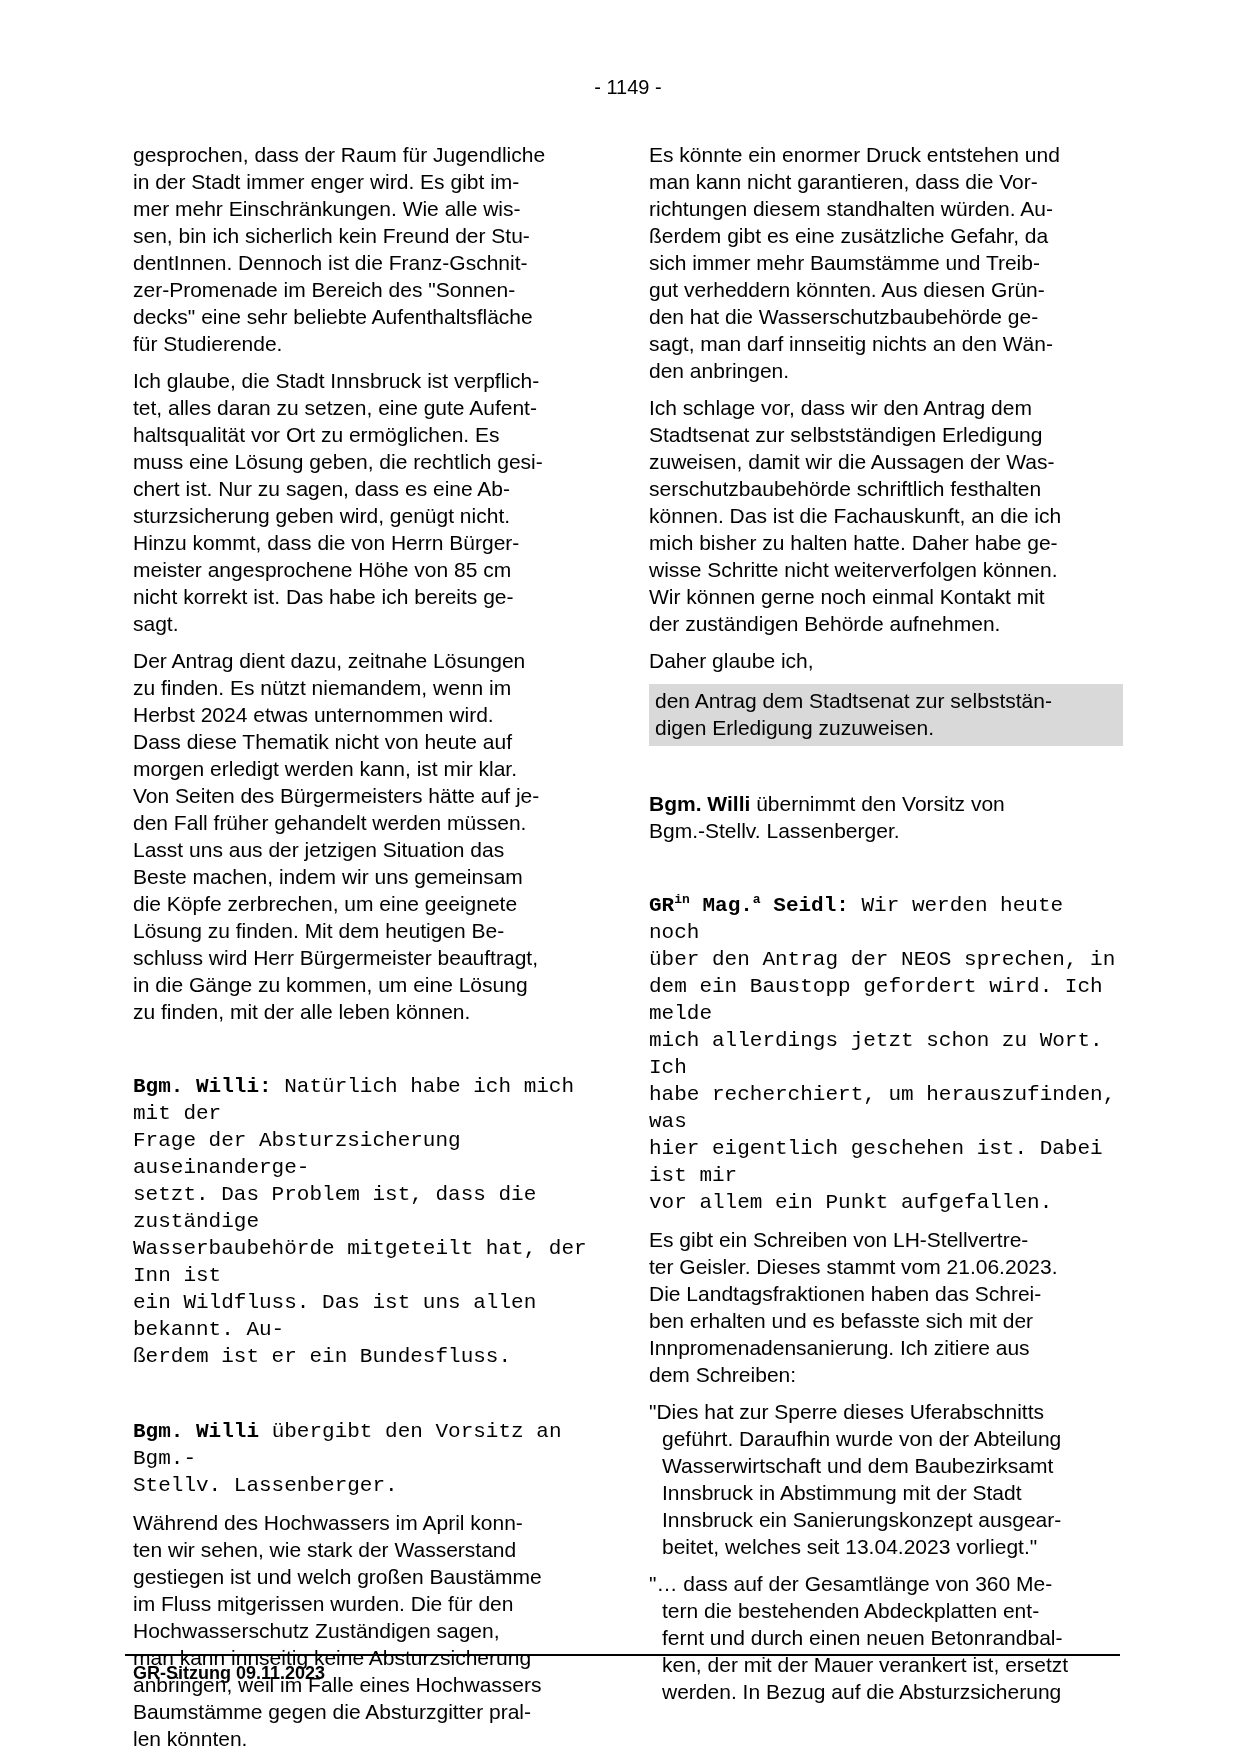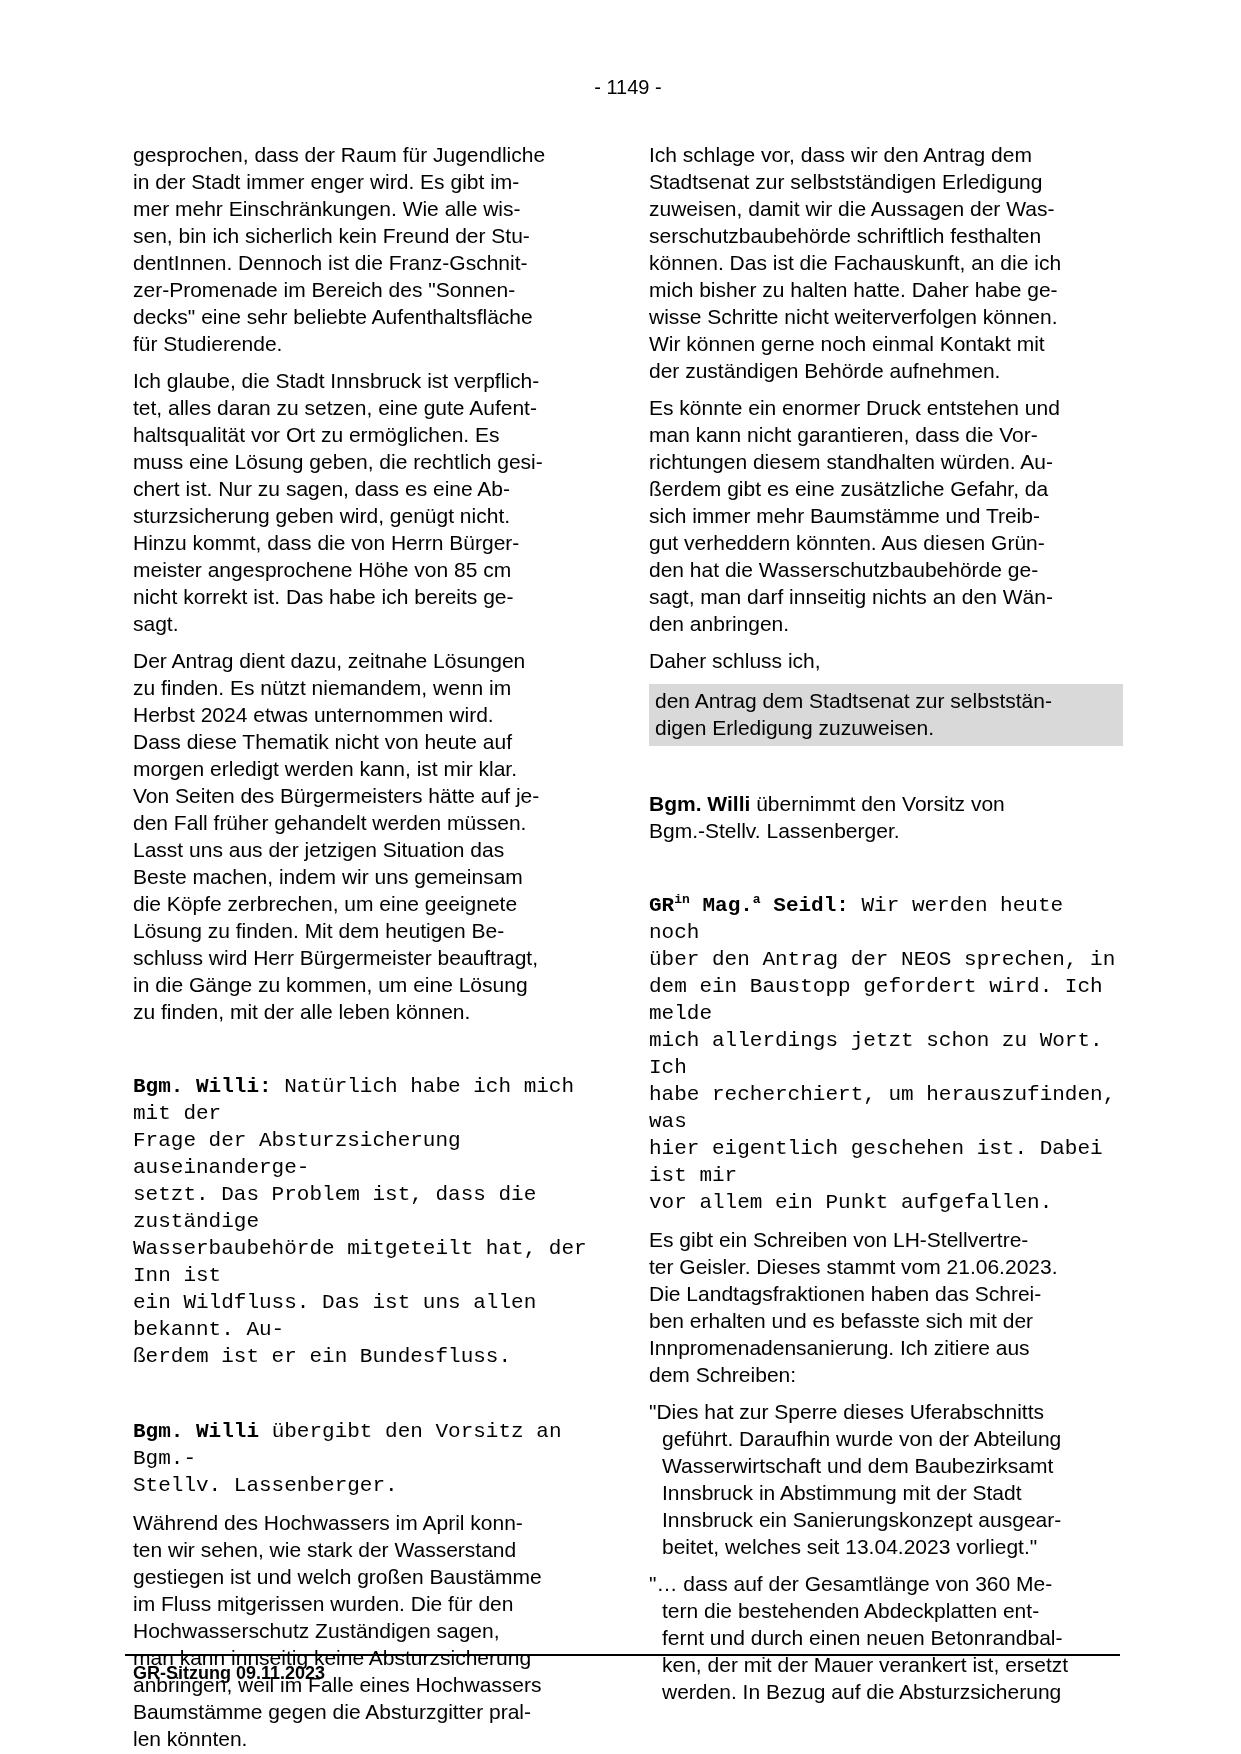--- a/index.html
+++ b/index.html
@@ -77,39 +77,39 @@
 gestiegen ist und welch großen Baustämme
 im Fluss mitgerissen wurden. Die für den
 Hochwasserschutz Zuständigen sagen,
 man kann innseitig keine Absturzsicherung
 anbringen, weil im Falle eines Hochwassers
 Baumstämme gegen die Absturzgitter pral-
 len könnten.</p>
   </div>
 
   <div class="col col-right">
+    <p>Es könnte ein enormer Druck entstehen und
+man kann nicht garantieren, dass die Vor-
+richtungen diesem standhalten würden. Au-
+ßerdem gibt es eine zusätzliche Gefahr, da
+sich immer mehr Baumstämme und Treib-
+gut verheddern könnten. Aus diesen Grün-
+den hat die Wasserschutzbaubehörde ge-
+sagt, man darf innseitig nichts an den Wän-
+den anbringen.</p>
     <p>Ich schlage vor, dass wir den Antrag dem
 Stadtsenat zur selbstständigen Erledigung
 zuweisen, damit wir die Aussagen der Was-
 serschutzbaubehörde schriftlich festhalten
 können. Das ist die Fachauskunft, an die ich
 mich bisher zu halten hatte. Daher habe ge-
 wisse Schritte nicht weiterverfolgen können.
 Wir können gerne noch einmal Kontakt mit
 der zuständigen Behörde aufnehmen.</p>
-    <p>Es könnte ein enormer Druck entstehen und
-man kann nicht garantieren, dass die Vor-
-richtungen diesem standhalten würden. Au-
-ßerdem gibt es eine zusätzliche Gefahr, da
-sich immer mehr Baumstämme und Treib-
-gut verheddern könnten. Aus diesen Grün-
-den hat die Wasserschutzbaubehörde ge-
-sagt, man darf innseitig nichts an den Wän-
-den anbringen.</p>
-    <p>Daher schluss ich,</p>
+    <p>Daher glaube ich,</p>
     <p class="motion">den Antrag dem Stadtsenat zur selbststän-
 digen Erledigung zuzuweisen.</p>
     <p class="gap-md"><span class="sp">Bgm. Willi</span><span> übernimmt den Vorsitz von
 Bgm.-Stellv. Lassenberger.</span></p>
     <p class="gap-lg"><span class="sp"><span>GR</span><sup>in</sup><span> Mag.</span><sup>a</sup><span> Seidl:</span></span><span> Wir werden heute noch
 über den Antrag der NEOS sprechen, in
 dem ein Baustopp gefordert wird. Ich melde
 mich allerdings jetzt schon zu Wort. Ich
 habe recherchiert, um herauszufinden, was
 hier eigentlich geschehen ist. Dabei ist mir

